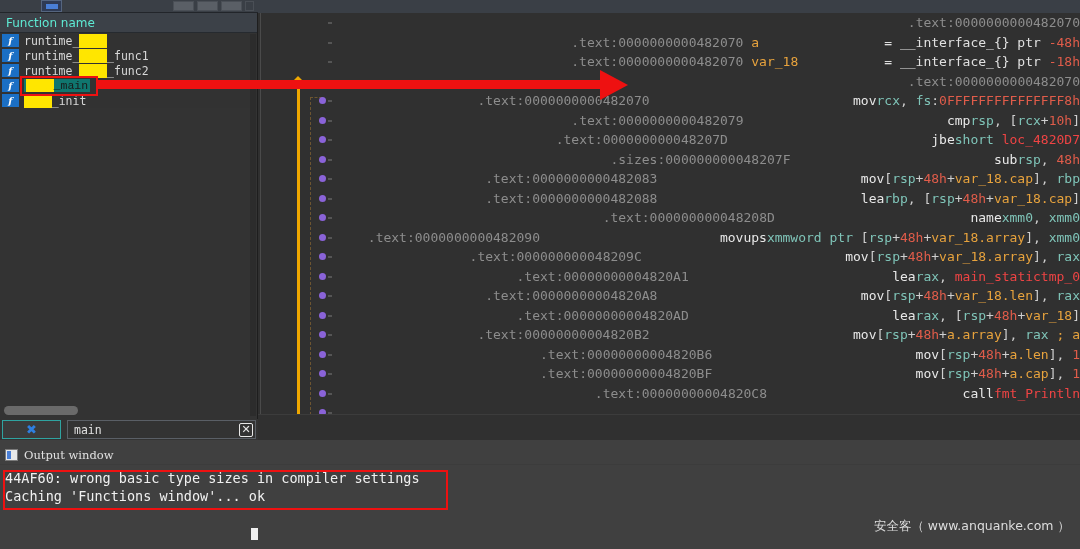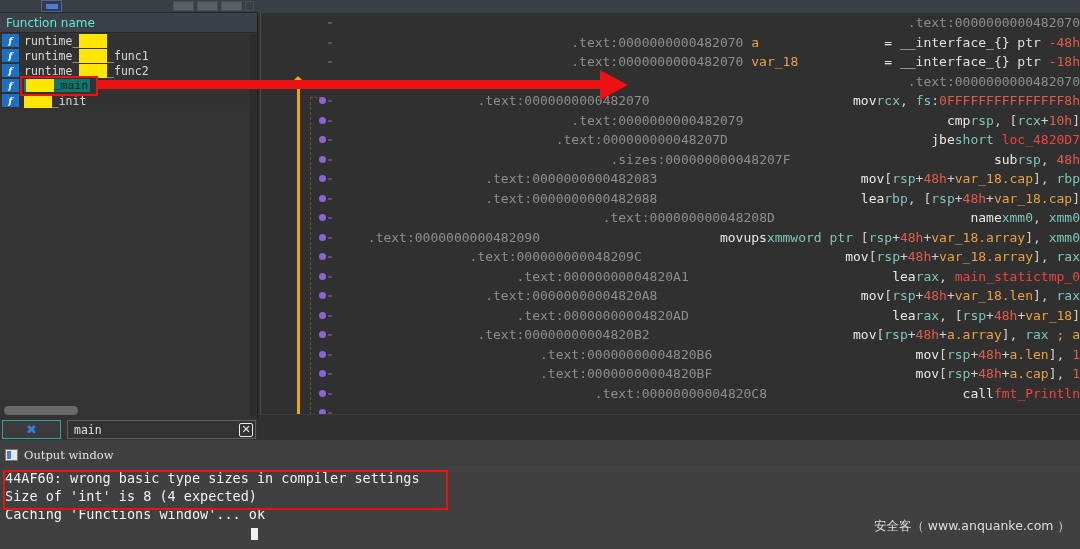--- a/index.html
+++ b/index.html
@@ -360,21 +360,20 @@
     </div>
   </div>
 
   <div class="outwin">
     <div class="ow-header">
       <div class="ow-icon"></div>
       <span class="ow-title">Output window</span>
     </div>
     <div class="ow-body" id="ow-body">
         <div class="ow-line">44AF60: wrong basic type sizes in compiler settings</div>
-        <div class="ow-line">Size of 'int' is 8 (4 expected)</div>
         <div class="ow-line">Caching 'Functions window'... ok</div>
       </div>
     <div class="ow-redbox"></div>
     <div class="ow-caret"></div>
     <div class="watermark">安全客（ www.anquanke.com ）</div>
   </div>
 
   <div class="anno-box"></div>
   <div class="anno-line"></div>
   <div class="anno-head"></div>

